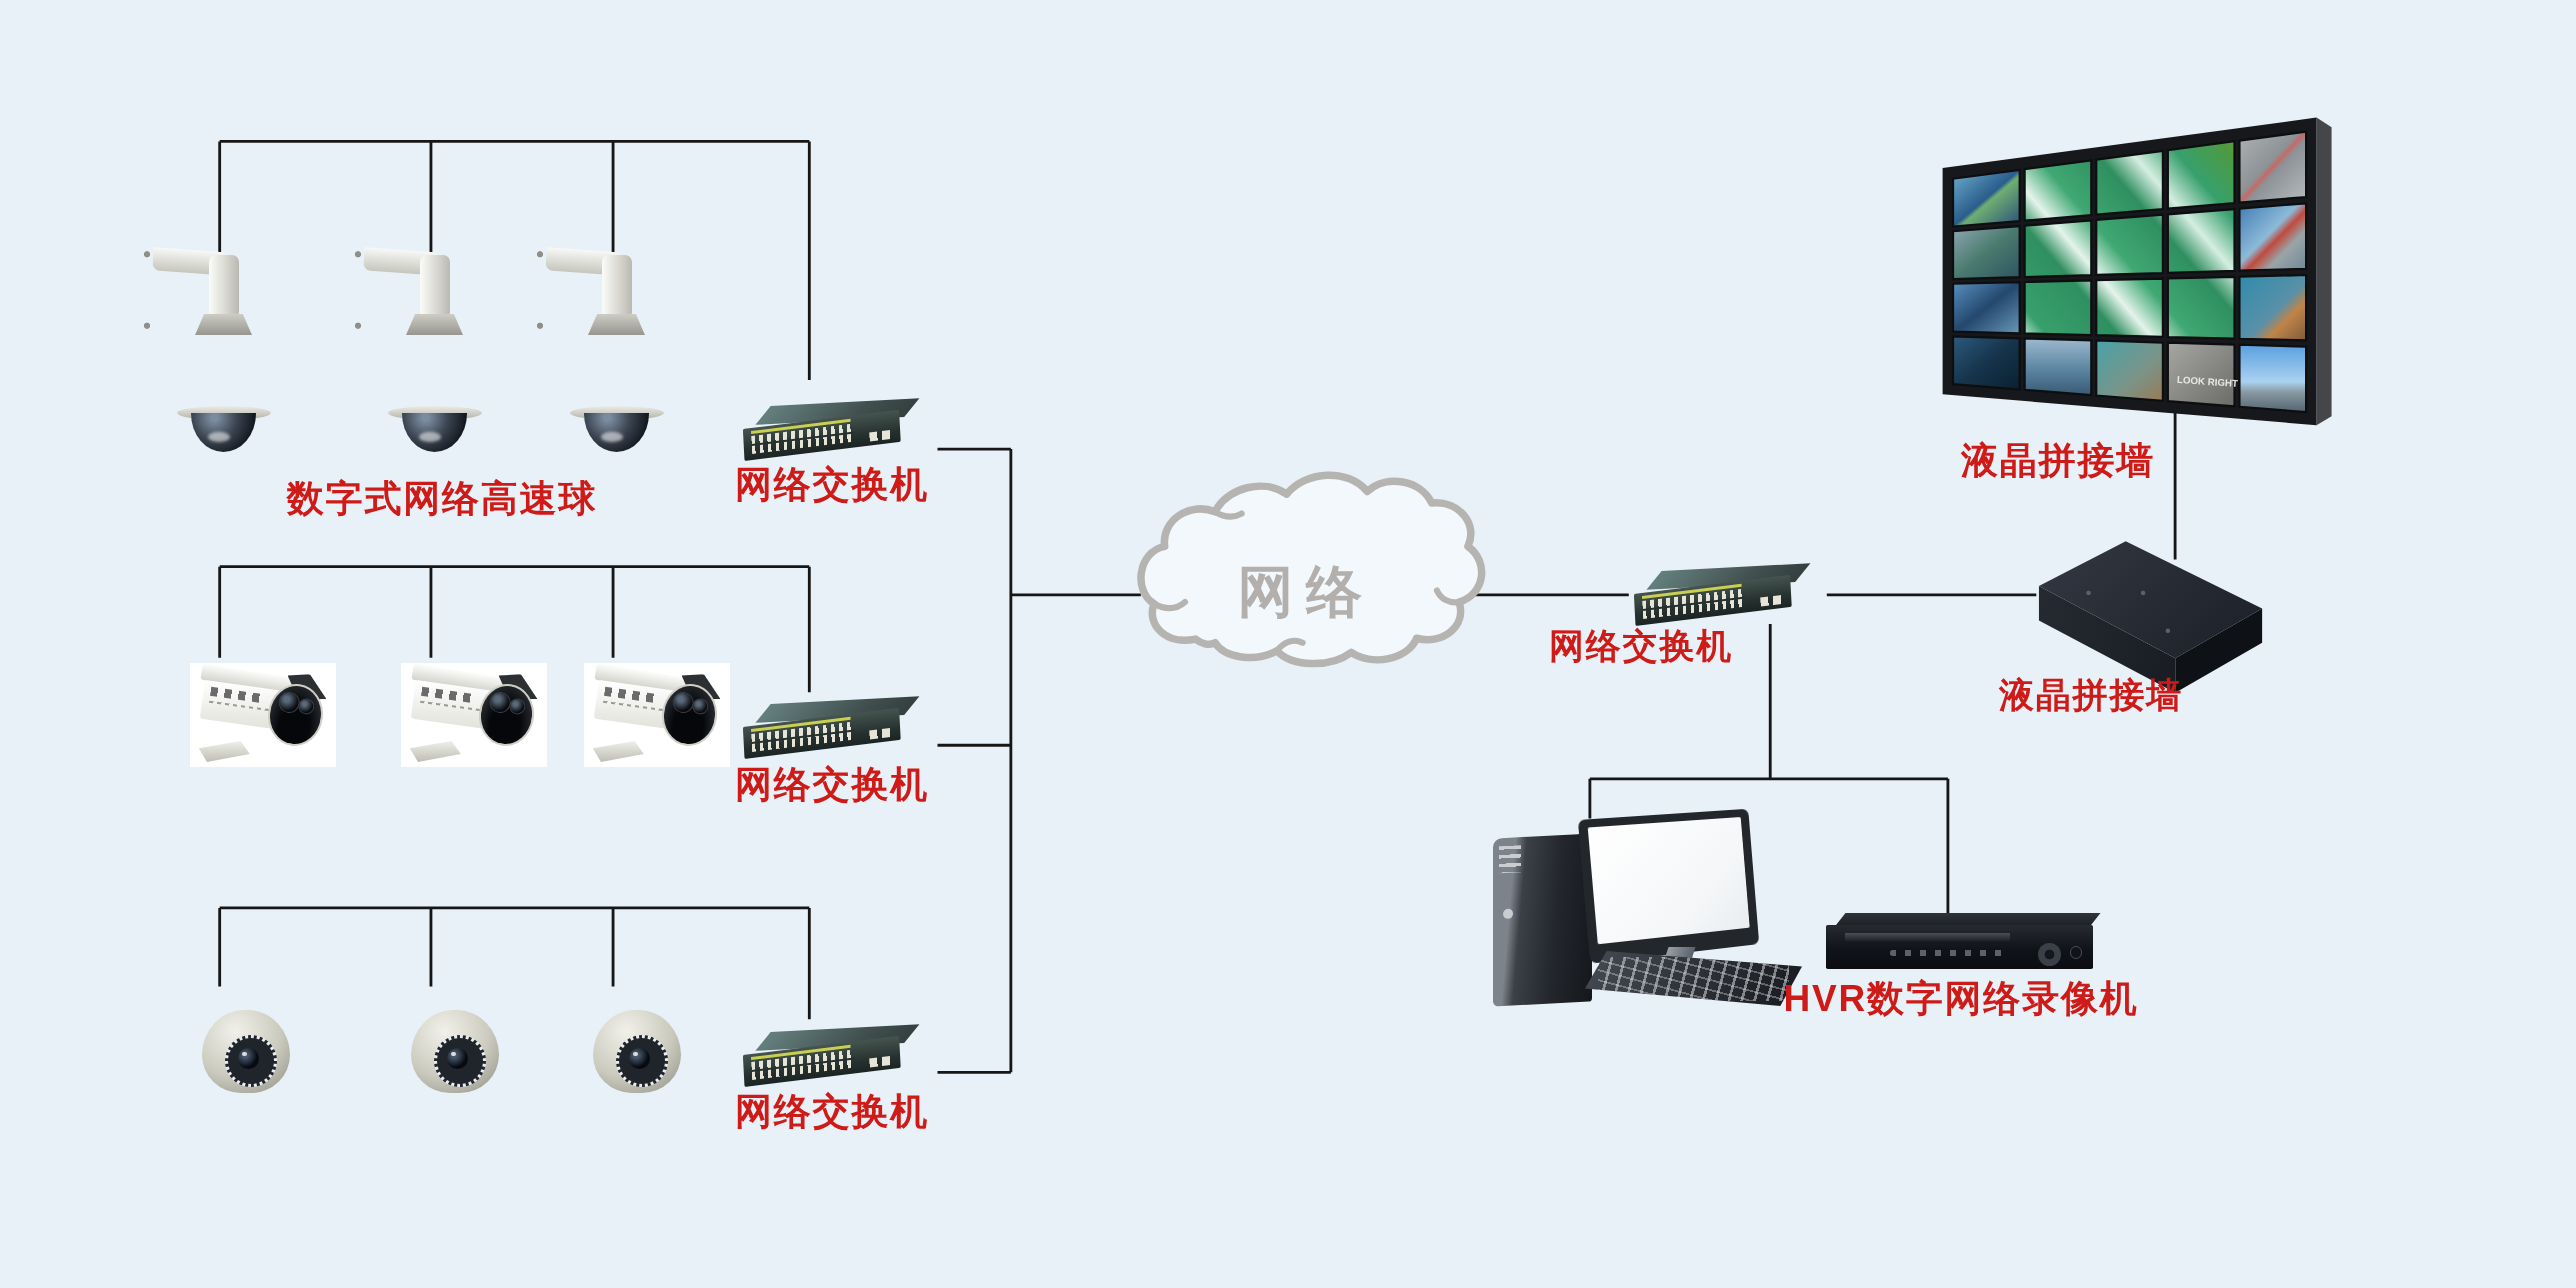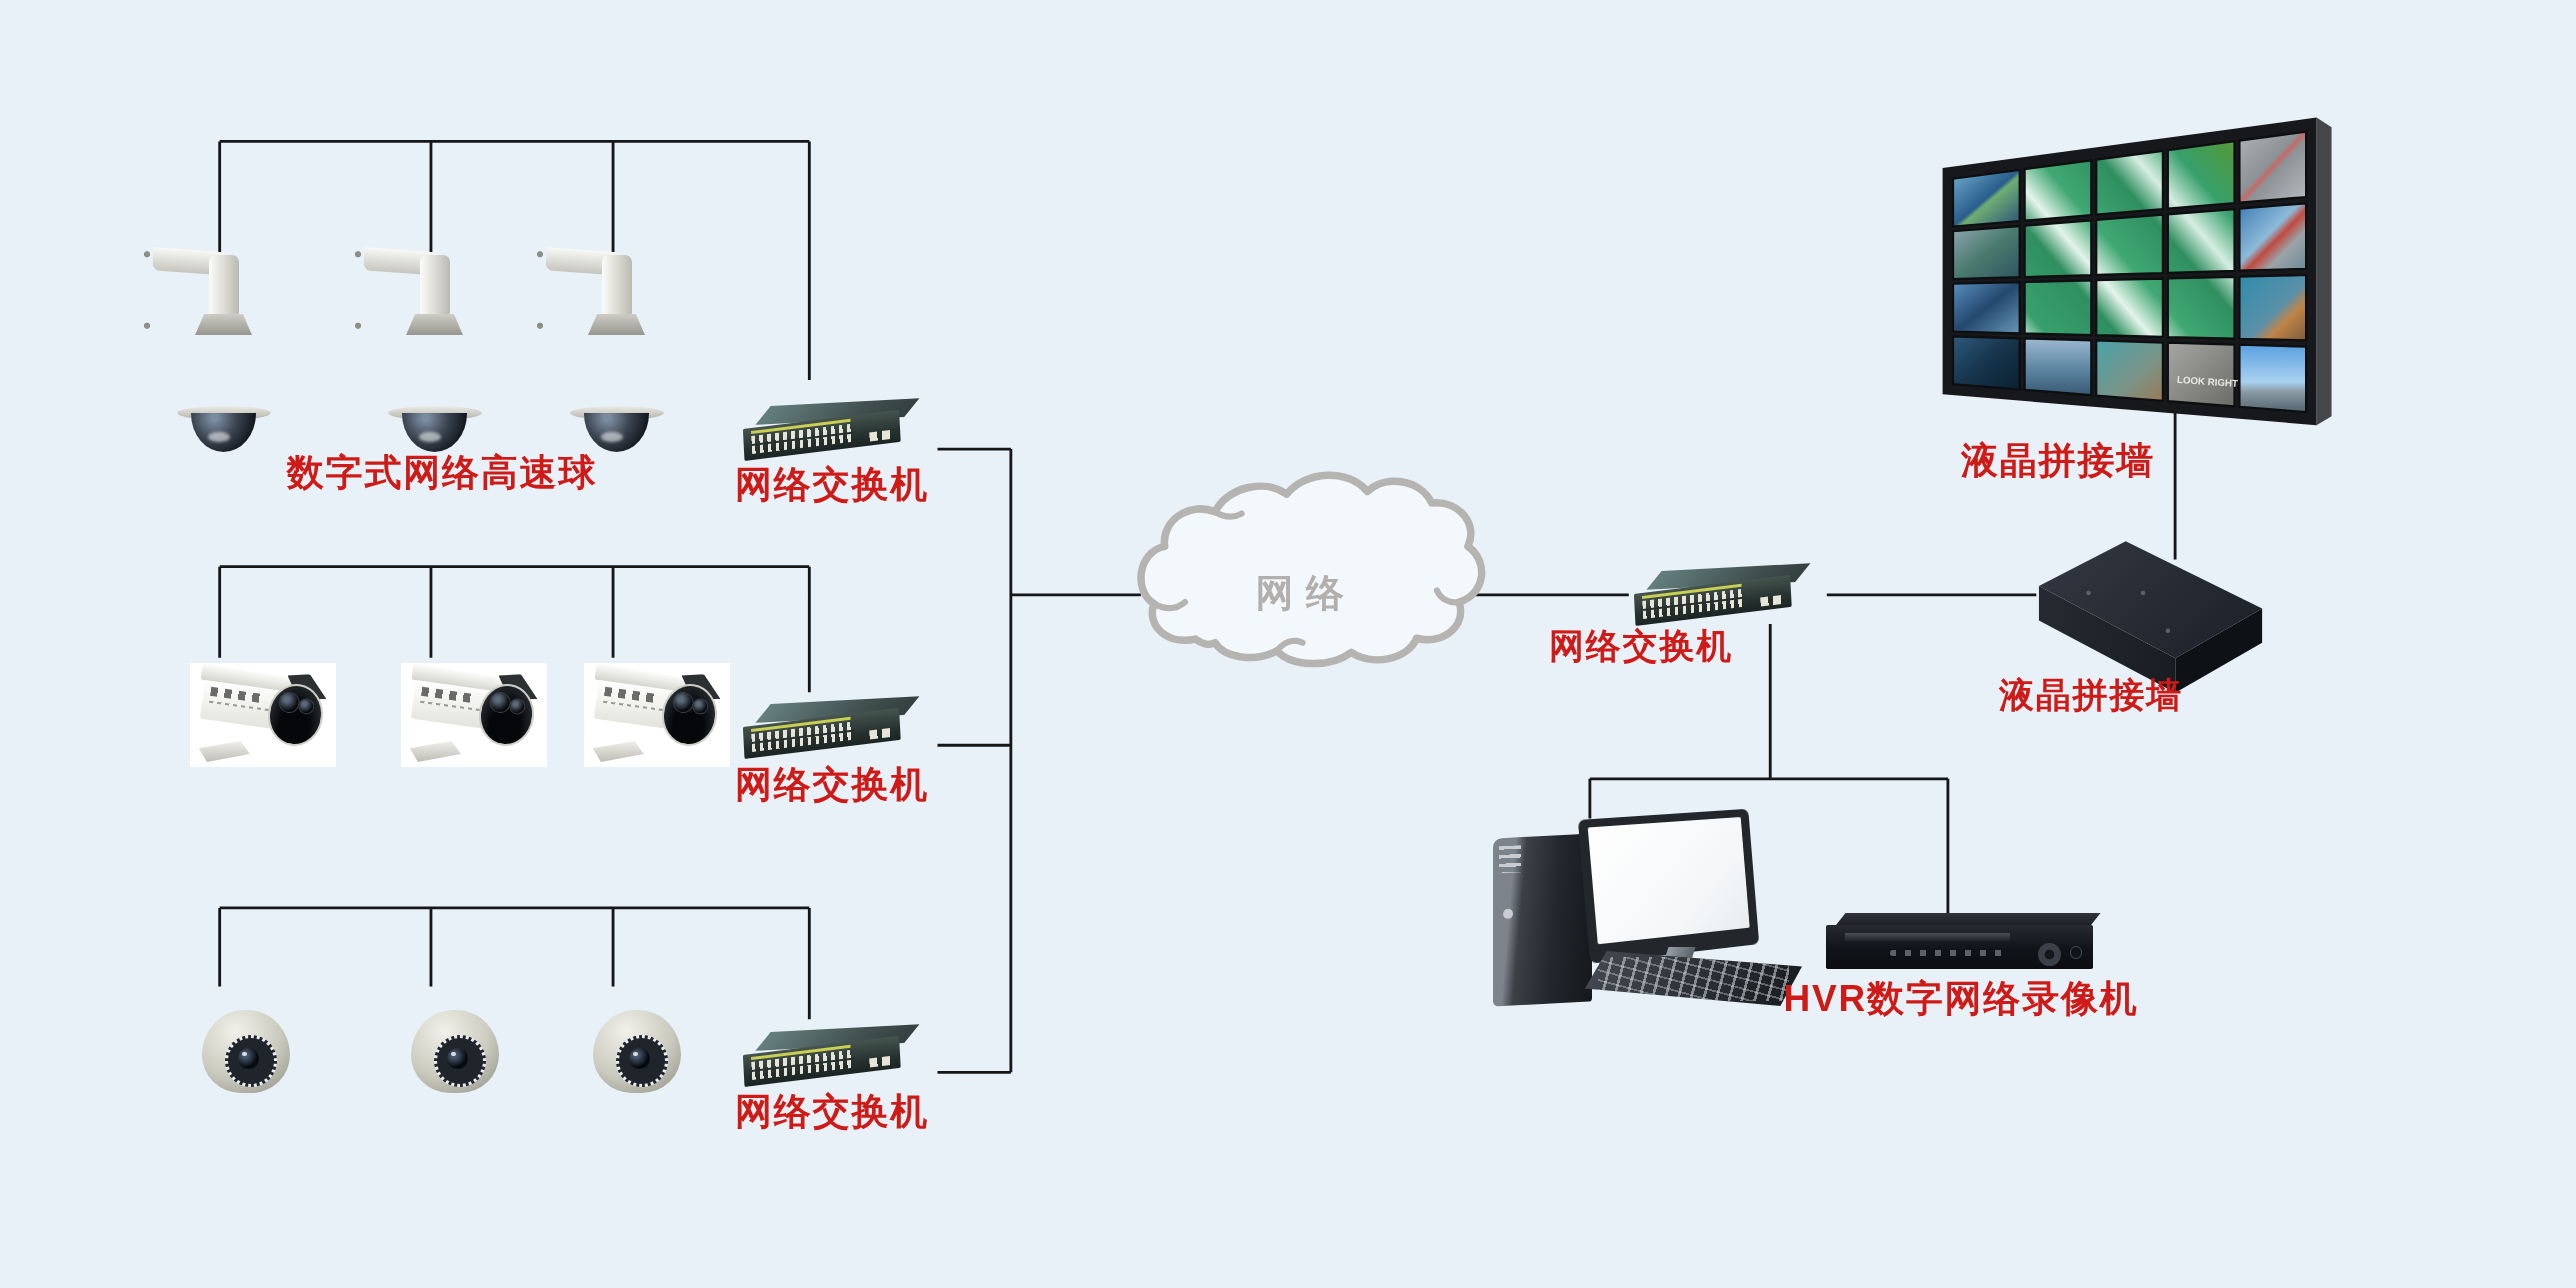--- a/index.html
+++ b/index.html
@@ -6,21 +6,21 @@
   html,body{margin:0;padding:0;background:#dfe9f2;}
   .stage{position:relative;width:2576px;height:1288px;background:#e9f1f8;overflow:hidden;
          font-family:"Liberation Sans","DejaVu Sans",sans-serif;}
   #net-svg{position:absolute;left:0;top:0;}
 
   
   .lbl{position:absolute;transform:translate(-50%,-50%);color:#cf1b17;font-weight:800;
        white-space:nowrap;letter-spacing:1.8px;font-size:37px;}
   .lbl.small{font-size:35px;}
   .cloud-word{position:absolute;transform:translate(-50%,-50%);color:#b2afac;font-weight:800;
-       font-size:38px;letter-spacing:12.4px;white-space:nowrap;}
+       font-size:56px;letter-spacing:12.4px;white-space:nowrap;}
 
   
   .sw{position:absolute;width:177px;height:57px;transform:rotate(-3deg);}
   .sw .top{position:absolute;left:23px;top:1.8px;width:149px;height:17.7px;
            transform:skewX(-42deg);background:linear-gradient(100deg,#64807e,#3f4d4c 70%,#33403f);}
   .sw .front{position:absolute;left:1.8px;top:17.7px;width:157px;height:32px;border-radius:1.8px;
            transform:skewY(-4deg);background:linear-gradient(#45544f,#26312f 65%,#1b2423);}
   .sw .strip{position:absolute;left:5%;top:8%;width:64%;height:11%;background:#c9cf52;}
   .sw .ports{position:absolute;left:5%;top:26%;width:66%;height:56%;
            background:repeating-linear-gradient(90deg,#e7e5d8 0 3.5px,rgba(0,0,0,0) 3.5px 8px);}
@@ -414,21 +414,21 @@
   <div class="hvr">
     <div class="top"></div>
     <div class="front">
       <div class="groove"></div>
       <div class="btns"></div>
       <div class="pad"></div>
       <div class="pwr"></div>
     </div>
   </div>
 
-  <div class="lbl" style="left:442px;top:473px">数字式网络高速球</div>
+  <div class="lbl" style="left:442px;top:499px">数字式网络高速球</div>
   <div class="lbl" style="left:832px;top:485px">网络交换机</div>
   <div class="lbl" style="left:832px;top:785px">网络交换机</div>
   <div class="lbl" style="left:832px;top:1112px">网络交换机</div>
   <div class="lbl small" style="left:1641px;top:646px">网络交换机</div>
   <div class="lbl" style="left:2058px;top:461px">液晶拼接墙</div>
   <div class="lbl small" style="left:2091px;top:695px">液晶拼接墙</div>
   <div class="lbl" style="left:1961px;top:999px">HVR数字网络录像机</div>
   <div class="cloud-word" style="left:1306px;top:593px">网络</div>
 </div>
 

